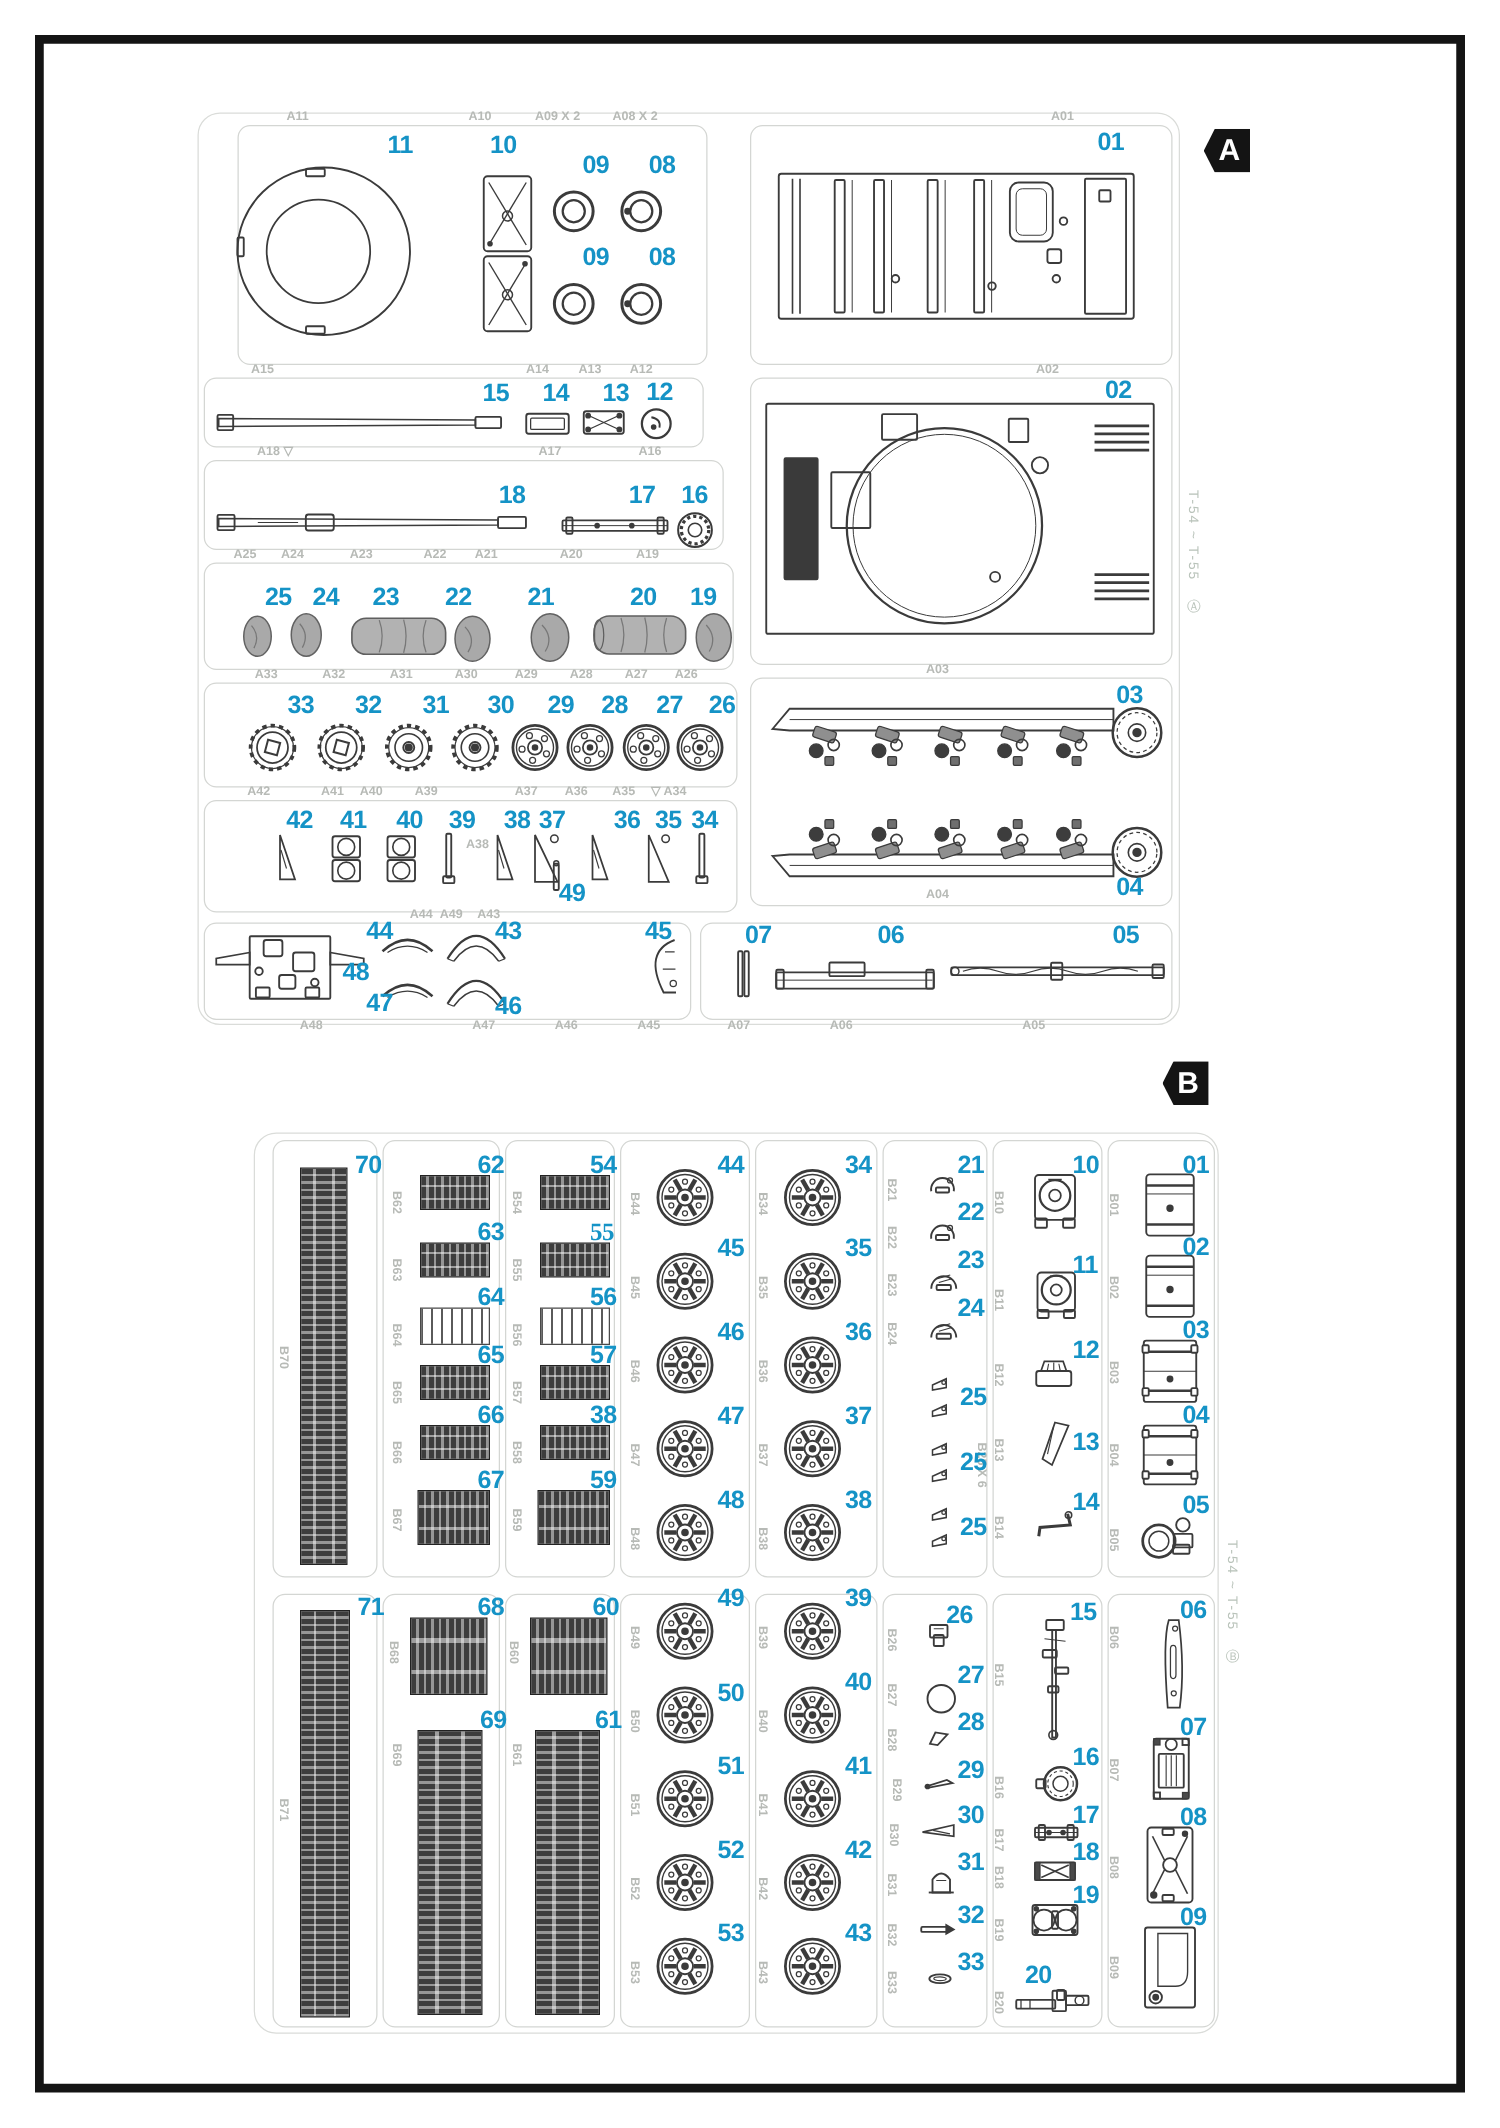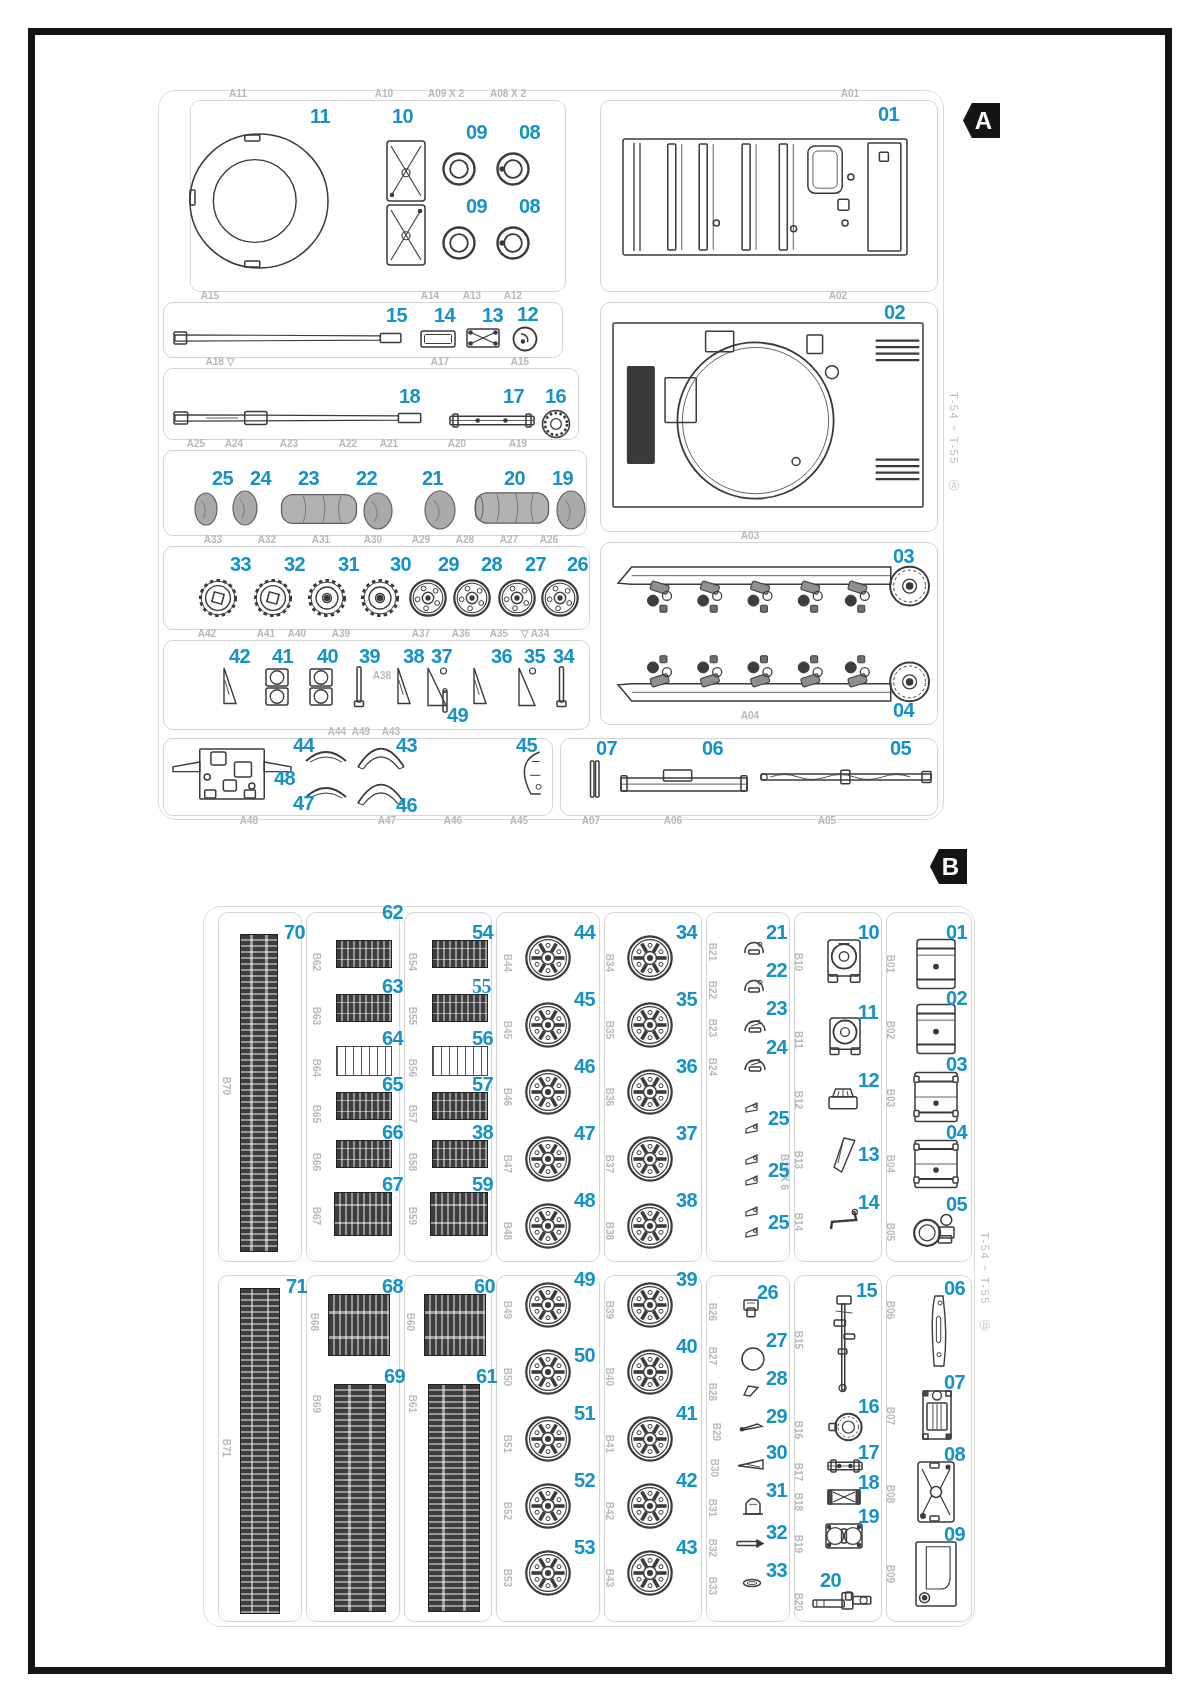--- a/index.html
+++ b/index.html
@@ -735,21 +735,21 @@
       <span class="rlabel vert" style="left: 890px; top: 1232px;">B05</span>
       <span class="rlabel vert" style="left: 890px; top: 1310px;">B06</span>
       <span class="rlabel vert" style="left: 890px; top: 1416px;">B07</span>
       <span class="rlabel vert" style="left: 890px; top: 1494px;">B08</span>
       <span class="rlabel vert" style="left: 890px; top: 1574px;">B09</span>
       <div class="tr track-v" style="left: 240px; top: 934px; width: 38px; height: 318px;"></div>
       <span class="pnum" style="left: 284px; top: 922px;">70</span>
       <div class="tr track-v" style="left: 240px; top: 1288px; width: 40px; height: 326px;"></div>
       <span class="pnum" style="left: 286px; top: 1276px;">71</span>
       <div class="tr track-h" style="left: 336px; top: 940px; width: 56px; height: 28px;"></div>
-      <span class="pnum" style="left: 382px; top: 902px; text-align: right;">62</span>
+      <span class="pnum" style="left: 382px; top: 922px; text-align: right;">62</span>
       <div class="tr track-h" style="left: 336px; top: 994px; width: 56px; height: 28px;"></div>
       <span class="pnum" style="left: 382px; top: 976px;">63</span>
       <div class="tr track-open" style="left: 336px; top: 1046px; width: 56px; height: 30px;"></div>
       <span class="pnum" style="left: 382px; top: 1028px;">64</span>
       <div class="tr track-h" style="left: 336px; top: 1092px; width: 56px; height: 28px;"></div>
       <span class="pnum" style="left: 382px; top: 1074px;">65</span>
       <div class="tr track-h" style="left: 336px; top: 1140px; width: 56px; height: 28px;"></div>
       <span class="pnum" style="left: 382px; top: 1122px;">66</span>
       <div class="tr track-h" style="left: 334px; top: 1192px; width: 58px; height: 44px;"></div>
       <span class="pnum" style="left: 382px; top: 1174px;">67</span>

